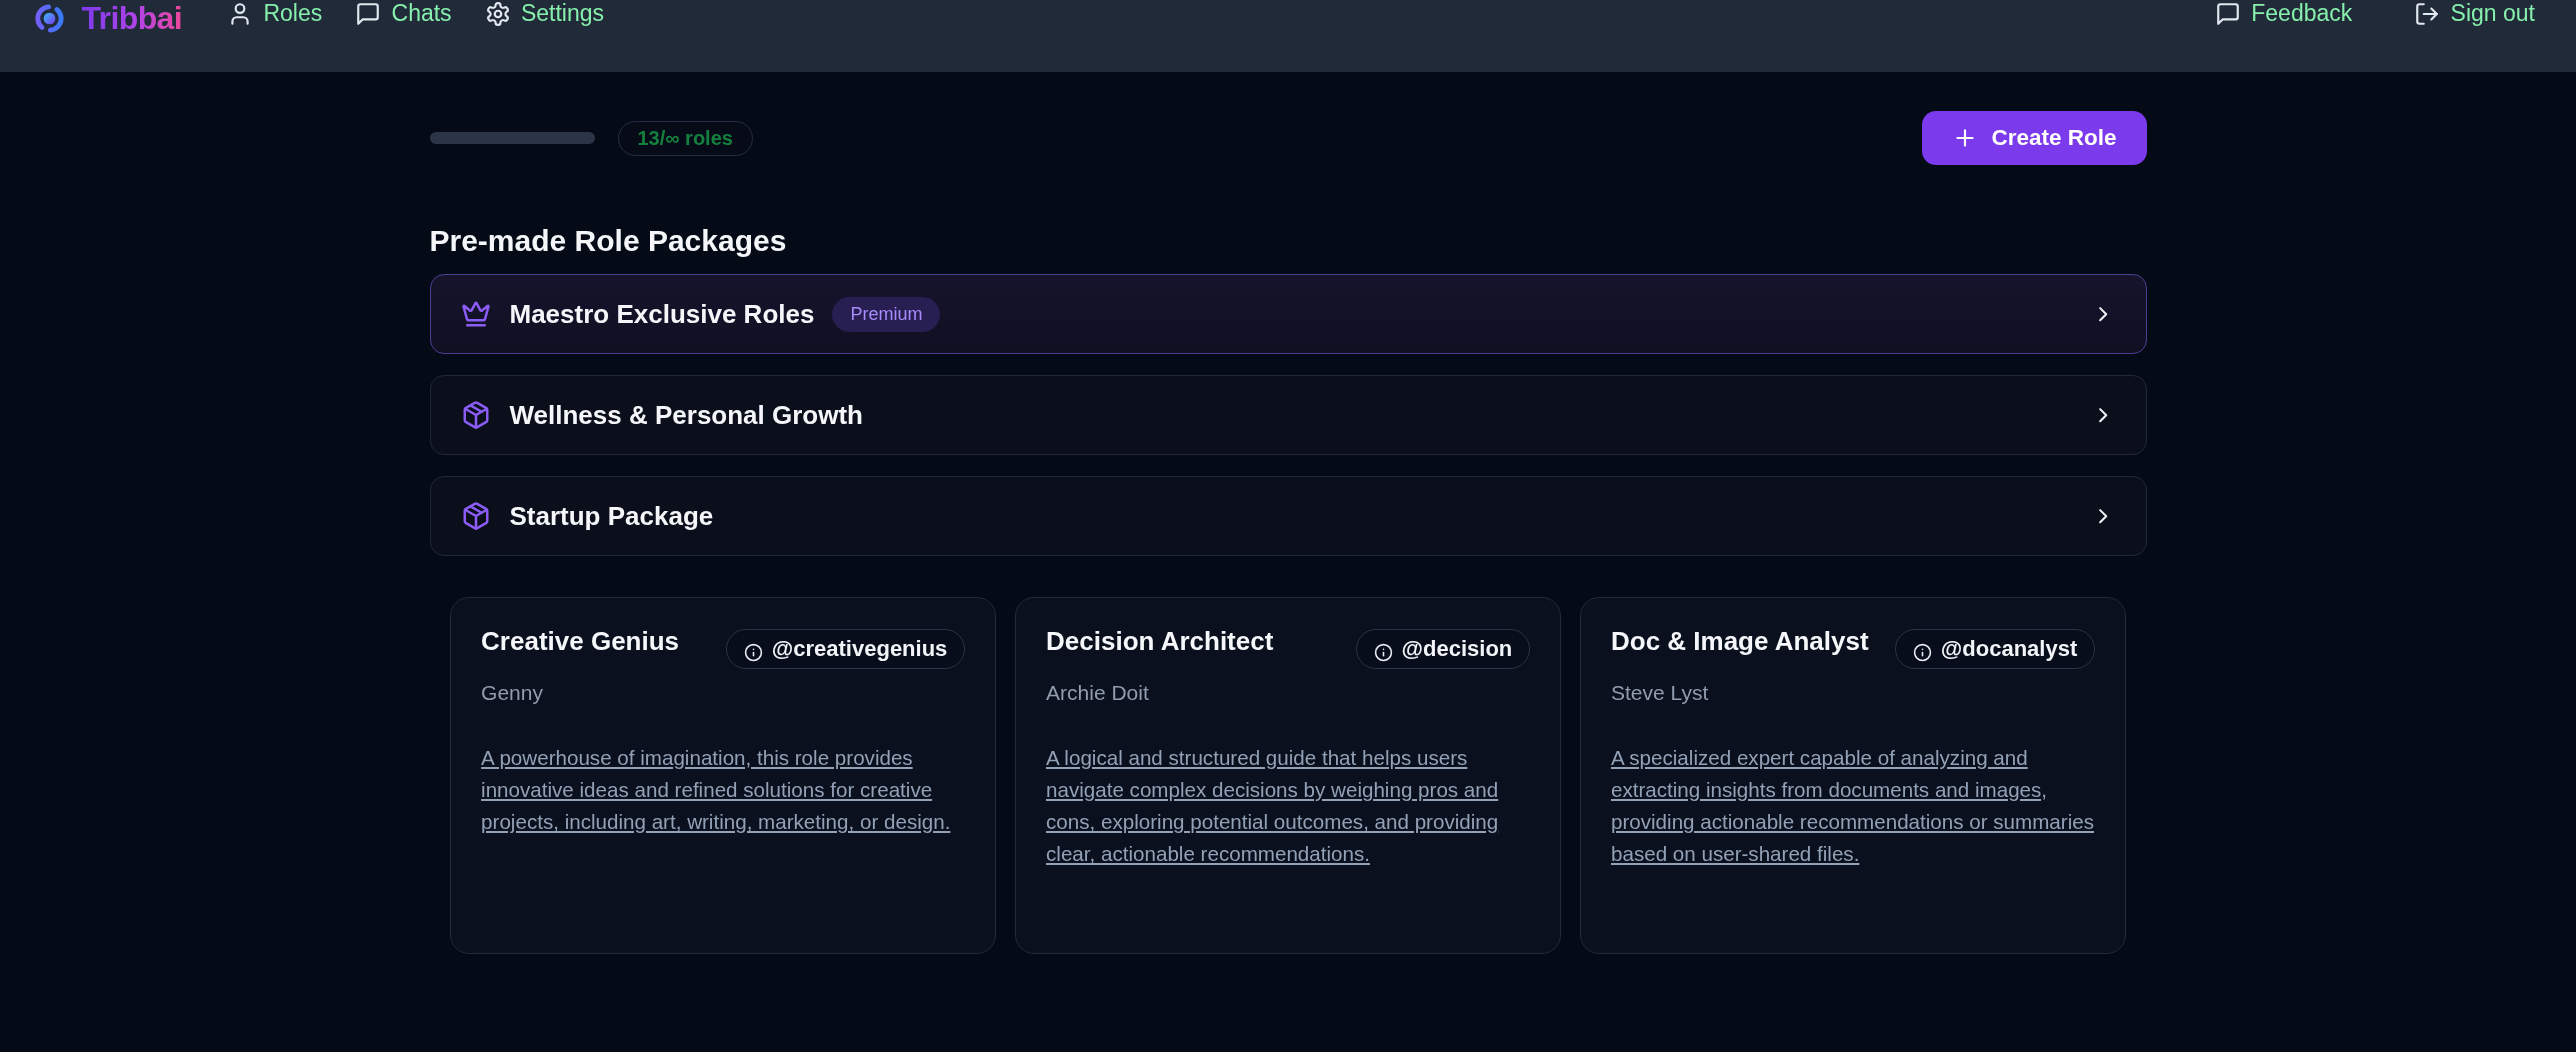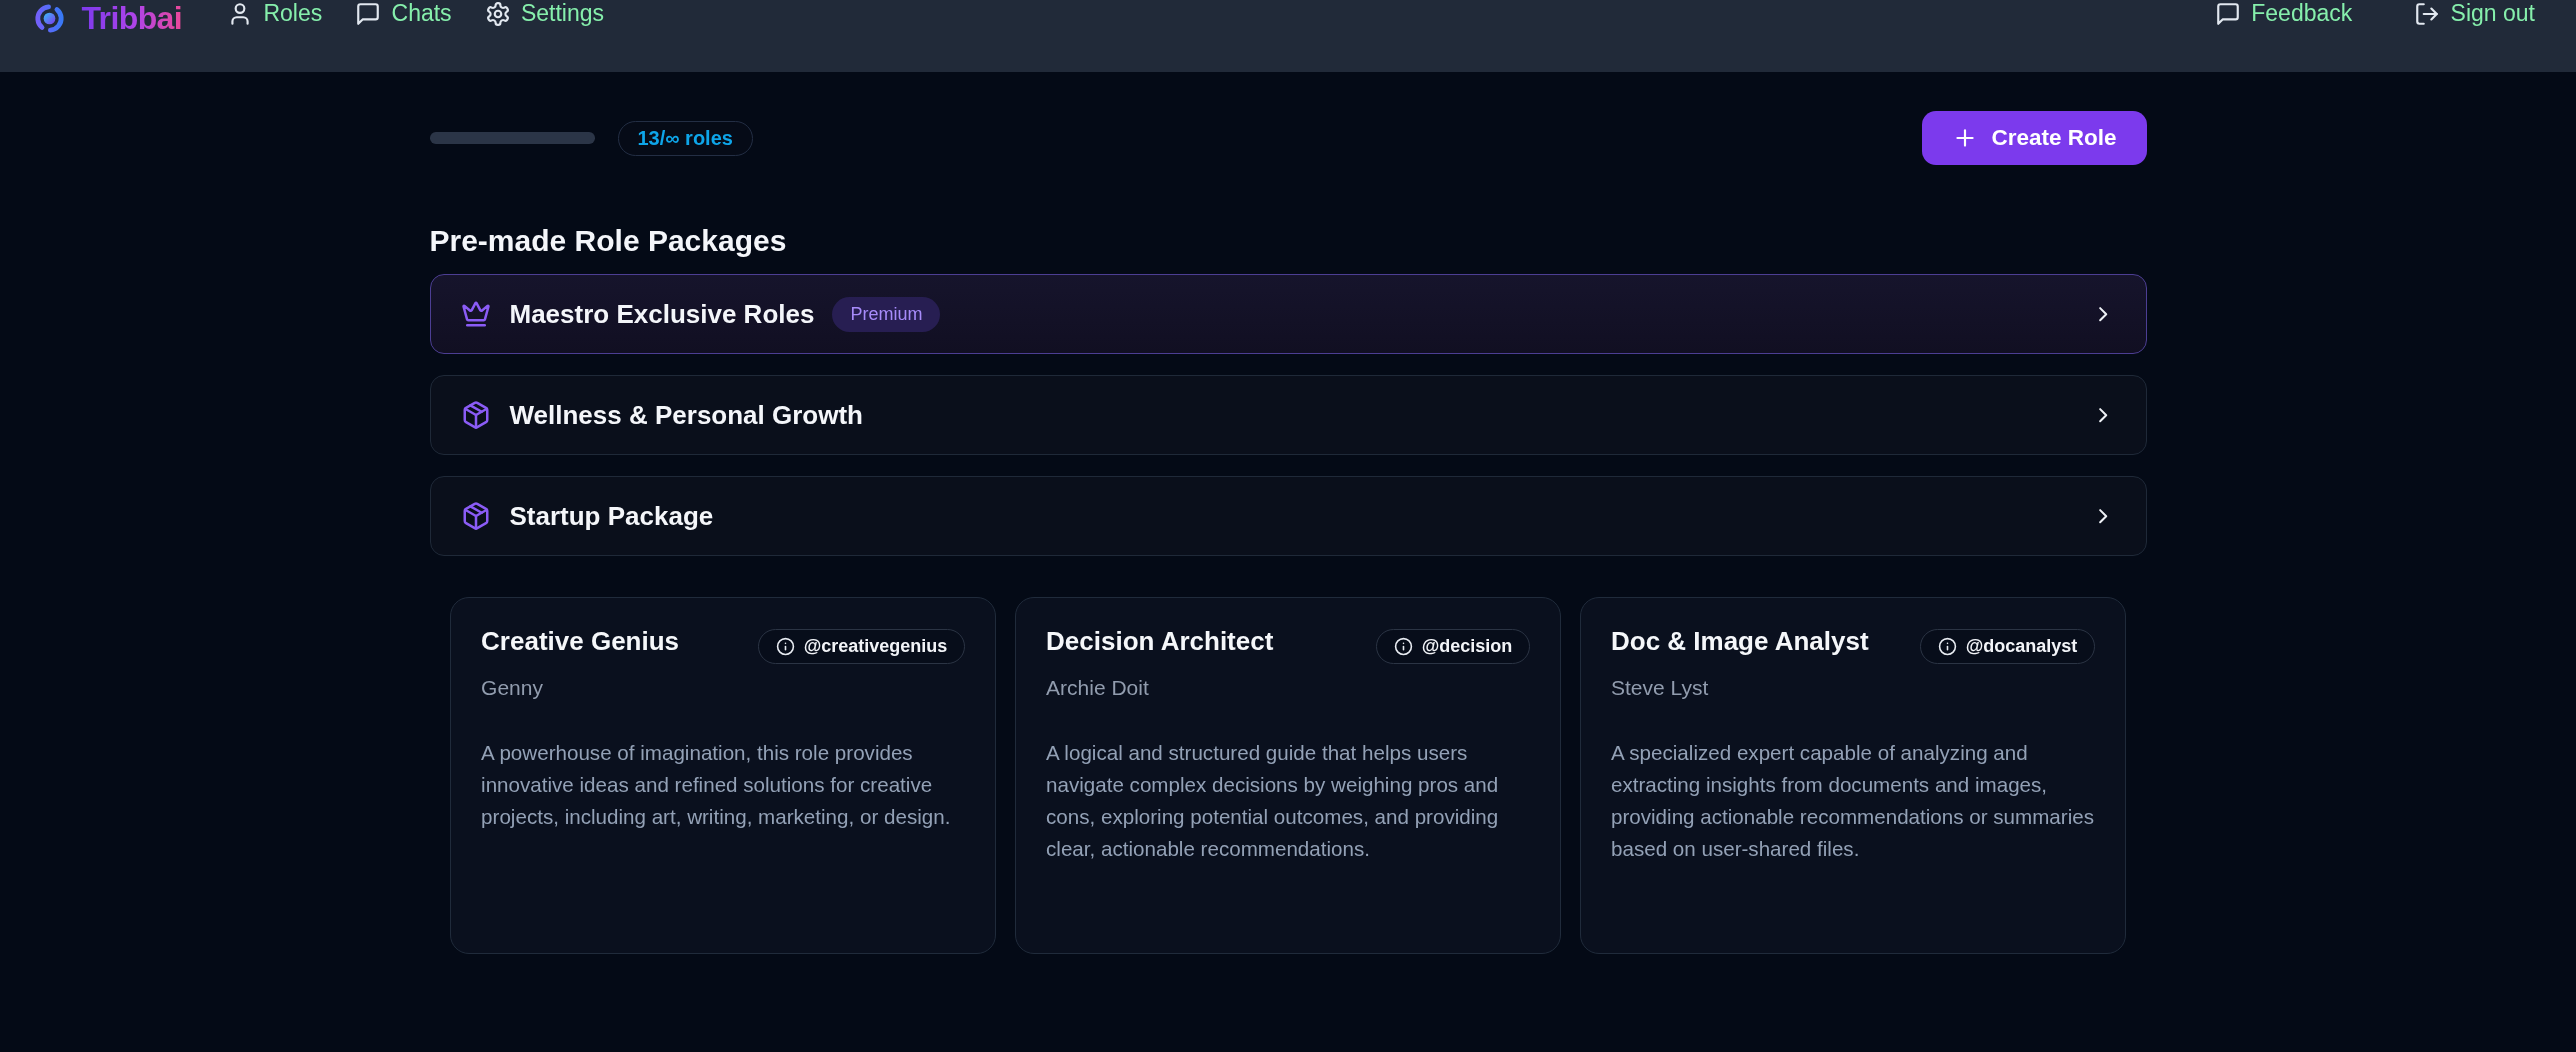--- a/index.html
+++ b/index.html
@@ -43,21 +43,21 @@
   
   .toolbar { margin-top: 39px; display: flex; align-items: center; }
   .progress-track {
     width: 165px; height: 11.6px; border-radius: 5.8px;
     background: #2b3547;
   }
   .count-badge {
     margin-left: 23px; height: 35px; border-radius: 17.4px;
     border: 1.3px solid #232e44; padding: 0 19px;
     display: flex; align-items: center;
-    font-size: 20px; font-weight: 700; color: #0ea5e9;
+    font-size: 20px; font-weight: 700; color: #15803d;
     background: #060b17;
   }
   .create-btn {
     margin-left: auto; height: 54px; padding: 0 30px;
     border: none; border-radius: 14px; cursor: pointer;
     background: #7c3aed; color: #ffffff;
     display: flex; align-items: center; gap: 13px;
     font-size: 22.5px; font-weight: 600;
     font-family: "Liberation Sans", "DejaVu Sans", sans-serif;
     justify-content: space-between;
@@ -101,30 +101,30 @@
   }
   .role-card {
     height: 357px; border-radius: 19px;
     background: #0a101e; border: 1.3px solid #202b3b;
     padding: 28px 30px; cursor: pointer;
   }
   .card-head { display: flex; justify-content: space-between; align-items: flex-start; gap: 15.4px; }
   .card-title { font-size: 26px; font-weight: 700; color: #f5f7fa; }
   .handle-badge {
     flex-shrink: 0; margin-top: 2.6px;
-    display: flex; align-items: center; gap: 9px;
+    display: flex; align-items: flex-end; gap: 9px;
     border: 1.3px solid #2b3444; border-radius: 642px;
     padding: 6.4px 16.7px;
-    font-size: 18px; font-weight: 700; color: #f2f4f8;
+    font-size: 22px; font-weight: 700; color: #f2f4f8;
     background: rgba(6,11,23,0.55);
   }
   .handle-badge svg { width: 19px; height: 19px; stroke: #e8ecf2; }
   .card-subtitle { margin-top: 11.6px; font-size: 21px; color: #919cae; }
   .card-desc {
-    margin-top: 37px; font-size: 20.6px; line-height: 1.56; color: #93a1b6;
+    margin-top: 37px; font-size: 20.6px; line-height: 1.56; color: #93a1b6; text-decoration: underline;
   }
 </style>
 </head>
 <body>
 
 <header class="topnav">
   <div class="brand">
     <span>
       <svg width="33" height="33" viewBox="0 0 48 48" fill="none">
         <defs>

